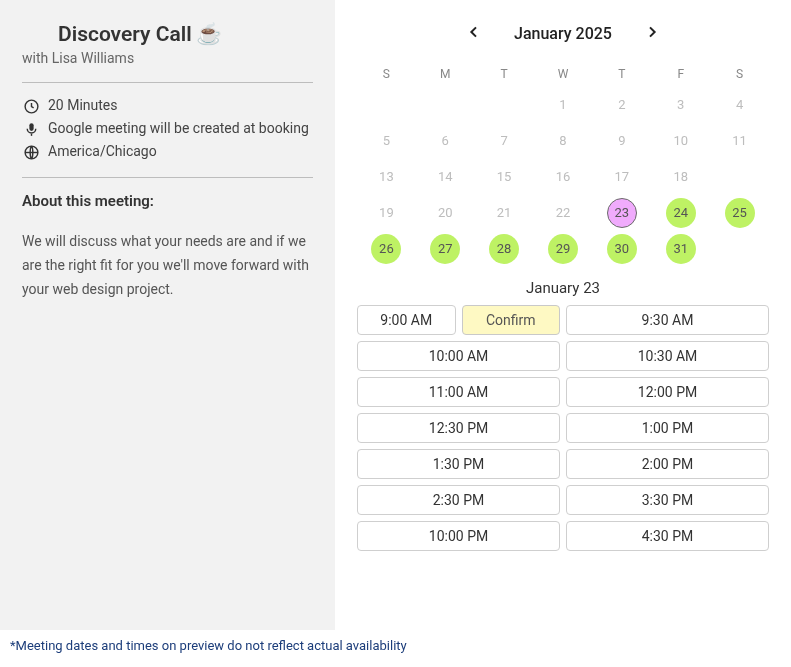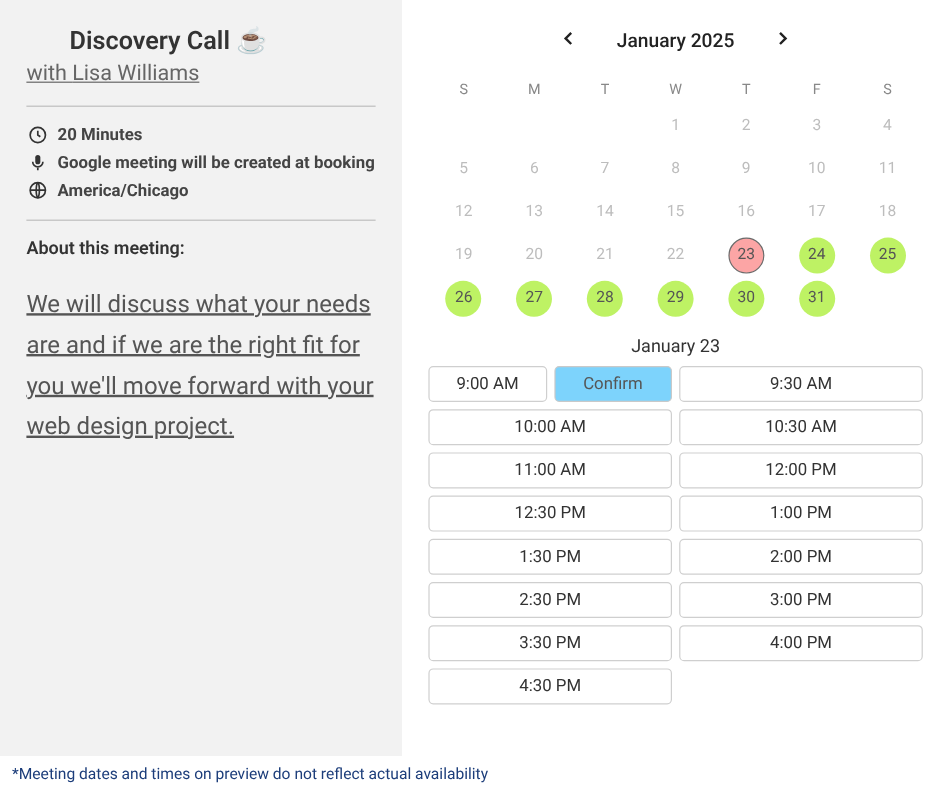--- a/index.html
+++ b/index.html
@@ -24,60 +24,57 @@
   .title {
     font-size: 21px;
     font-weight: 600;
     color: #333;
     display: flex;
     align-items: center;
     gap: 6px;
     margin-left: 36px;
   }
   .host {
-    font-size: 18px;
+    font-size: 14px;
     color: #666;
     margin-top: 4px;
-    text-decoration: underline;
   }
   .hr {
     height: 1px;
     background: #bdbdbd;
     border: 0;
     margin: 16px 0 14px 0;
   }
   .info-row {
     display: flex;
-    align-items: flex-end;
+    align-items: flex-start;
     gap: 8px;
     font-size: 14px;
     color: #444;
     margin: 5px 0;
-    font-weight: bold;
   }
   .icon {
     width: 18px;
     height: 18px;
     flex-shrink: 0;
     display: inline-flex;
     align-items: center;
     justify-content: center;
   }
   .icon svg { display: block; }
   .about-heading {
     font-size: 15px;
     font-weight: 600;
     color: #333;
     margin-bottom: 20px;
   }
   .about-text {
-    font-size: 20px;
+    font-size: 14px;
     line-height: 1.7;
     color: #555;
-    text-decoration: underline;
   }
   .main {
     flex: 1;
     padding: 20px 22px 10px 22px;
     display: flex;
     flex-direction: column;
   }
   .month-nav {
     display: flex;
     align-items: center;
@@ -125,21 +122,21 @@
     font-size: 13px;
     color: #bdbdbd;
     cursor: default;
   }
   .day.avail {
     background: #bef264;
     color: #555;
     cursor: pointer;
   }
   .day.selected {
-    background: #fca5a5;
+    background: #f0abfc;
     color: #555;
     border: 1px solid #6b6b6b;
     width: 30px;
     height: 30px;
     line-height: 28px;
   }
   .selected-date {
     text-align: center;
     font-size: 15px;
     color: #333;
@@ -165,21 +162,21 @@
   .time-slot-selected {
     display: flex;
     gap: 6px;
     justify-content: flex-end;
   }
   .time-slot-selected .time-btn { flex: 1; }
   .confirm-btn {
     flex: 1;
     height: 30px;
     border: 1px solid #c9c9c9;
-    background: #7dd3fc;
+    background: #fef9c3;
     color: #555;
     border-radius: 4px;
     font-size: 14px;
     cursor: pointer;
     display: flex;
     align-items: center;
     justify-content: center;
   }
   .footer {
     padding: 8px 10px;
@@ -296,23 +293,20 @@
             </div>
             <div class="cal-cell">
               <div class="day">10</div>
             </div>
             <div class="cal-cell">
               <div class="day">11</div>
             </div>
           </div>
           <div class="cal-row">
             <div class="cal-cell">
-              <div class="day">12</div>
-            </div>
-            <div class="cal-cell">
               <div class="day">13</div>
             </div>
             <div class="cal-cell">
               <div class="day">14</div>
             </div>
             <div class="cal-cell">
               <div class="day">15</div>
             </div>
             <div class="cal-cell">
               <div class="day">16</div>
@@ -381,21 +375,20 @@
         <div class="time-btn">9:30 AM</div>
         <div class="time-btn">10:00 AM</div>
         <div class="time-btn">10:30 AM</div>
         <div class="time-btn">11:00 AM</div>
         <div class="time-btn">12:00 PM</div>
         <div class="time-btn">12:30 PM</div>
         <div class="time-btn">1:00 PM</div>
         <div class="time-btn">1:30 PM</div>
         <div class="time-btn">2:00 PM</div>
         <div class="time-btn">2:30 PM</div>
-        <div class="time-btn">3:00 PM</div>
         <div class="time-btn">3:30 PM</div>
-        <div class="time-btn">4:00 PM</div>
+        <div class="time-btn">10:00 PM</div>
         <div class="time-btn">4:30 PM</div>
       </div>
   </main>
 </div>
 
 <div class="footer">*Meeting dates and times on preview do not reflect actual availability</div>
 
 </body></html>

